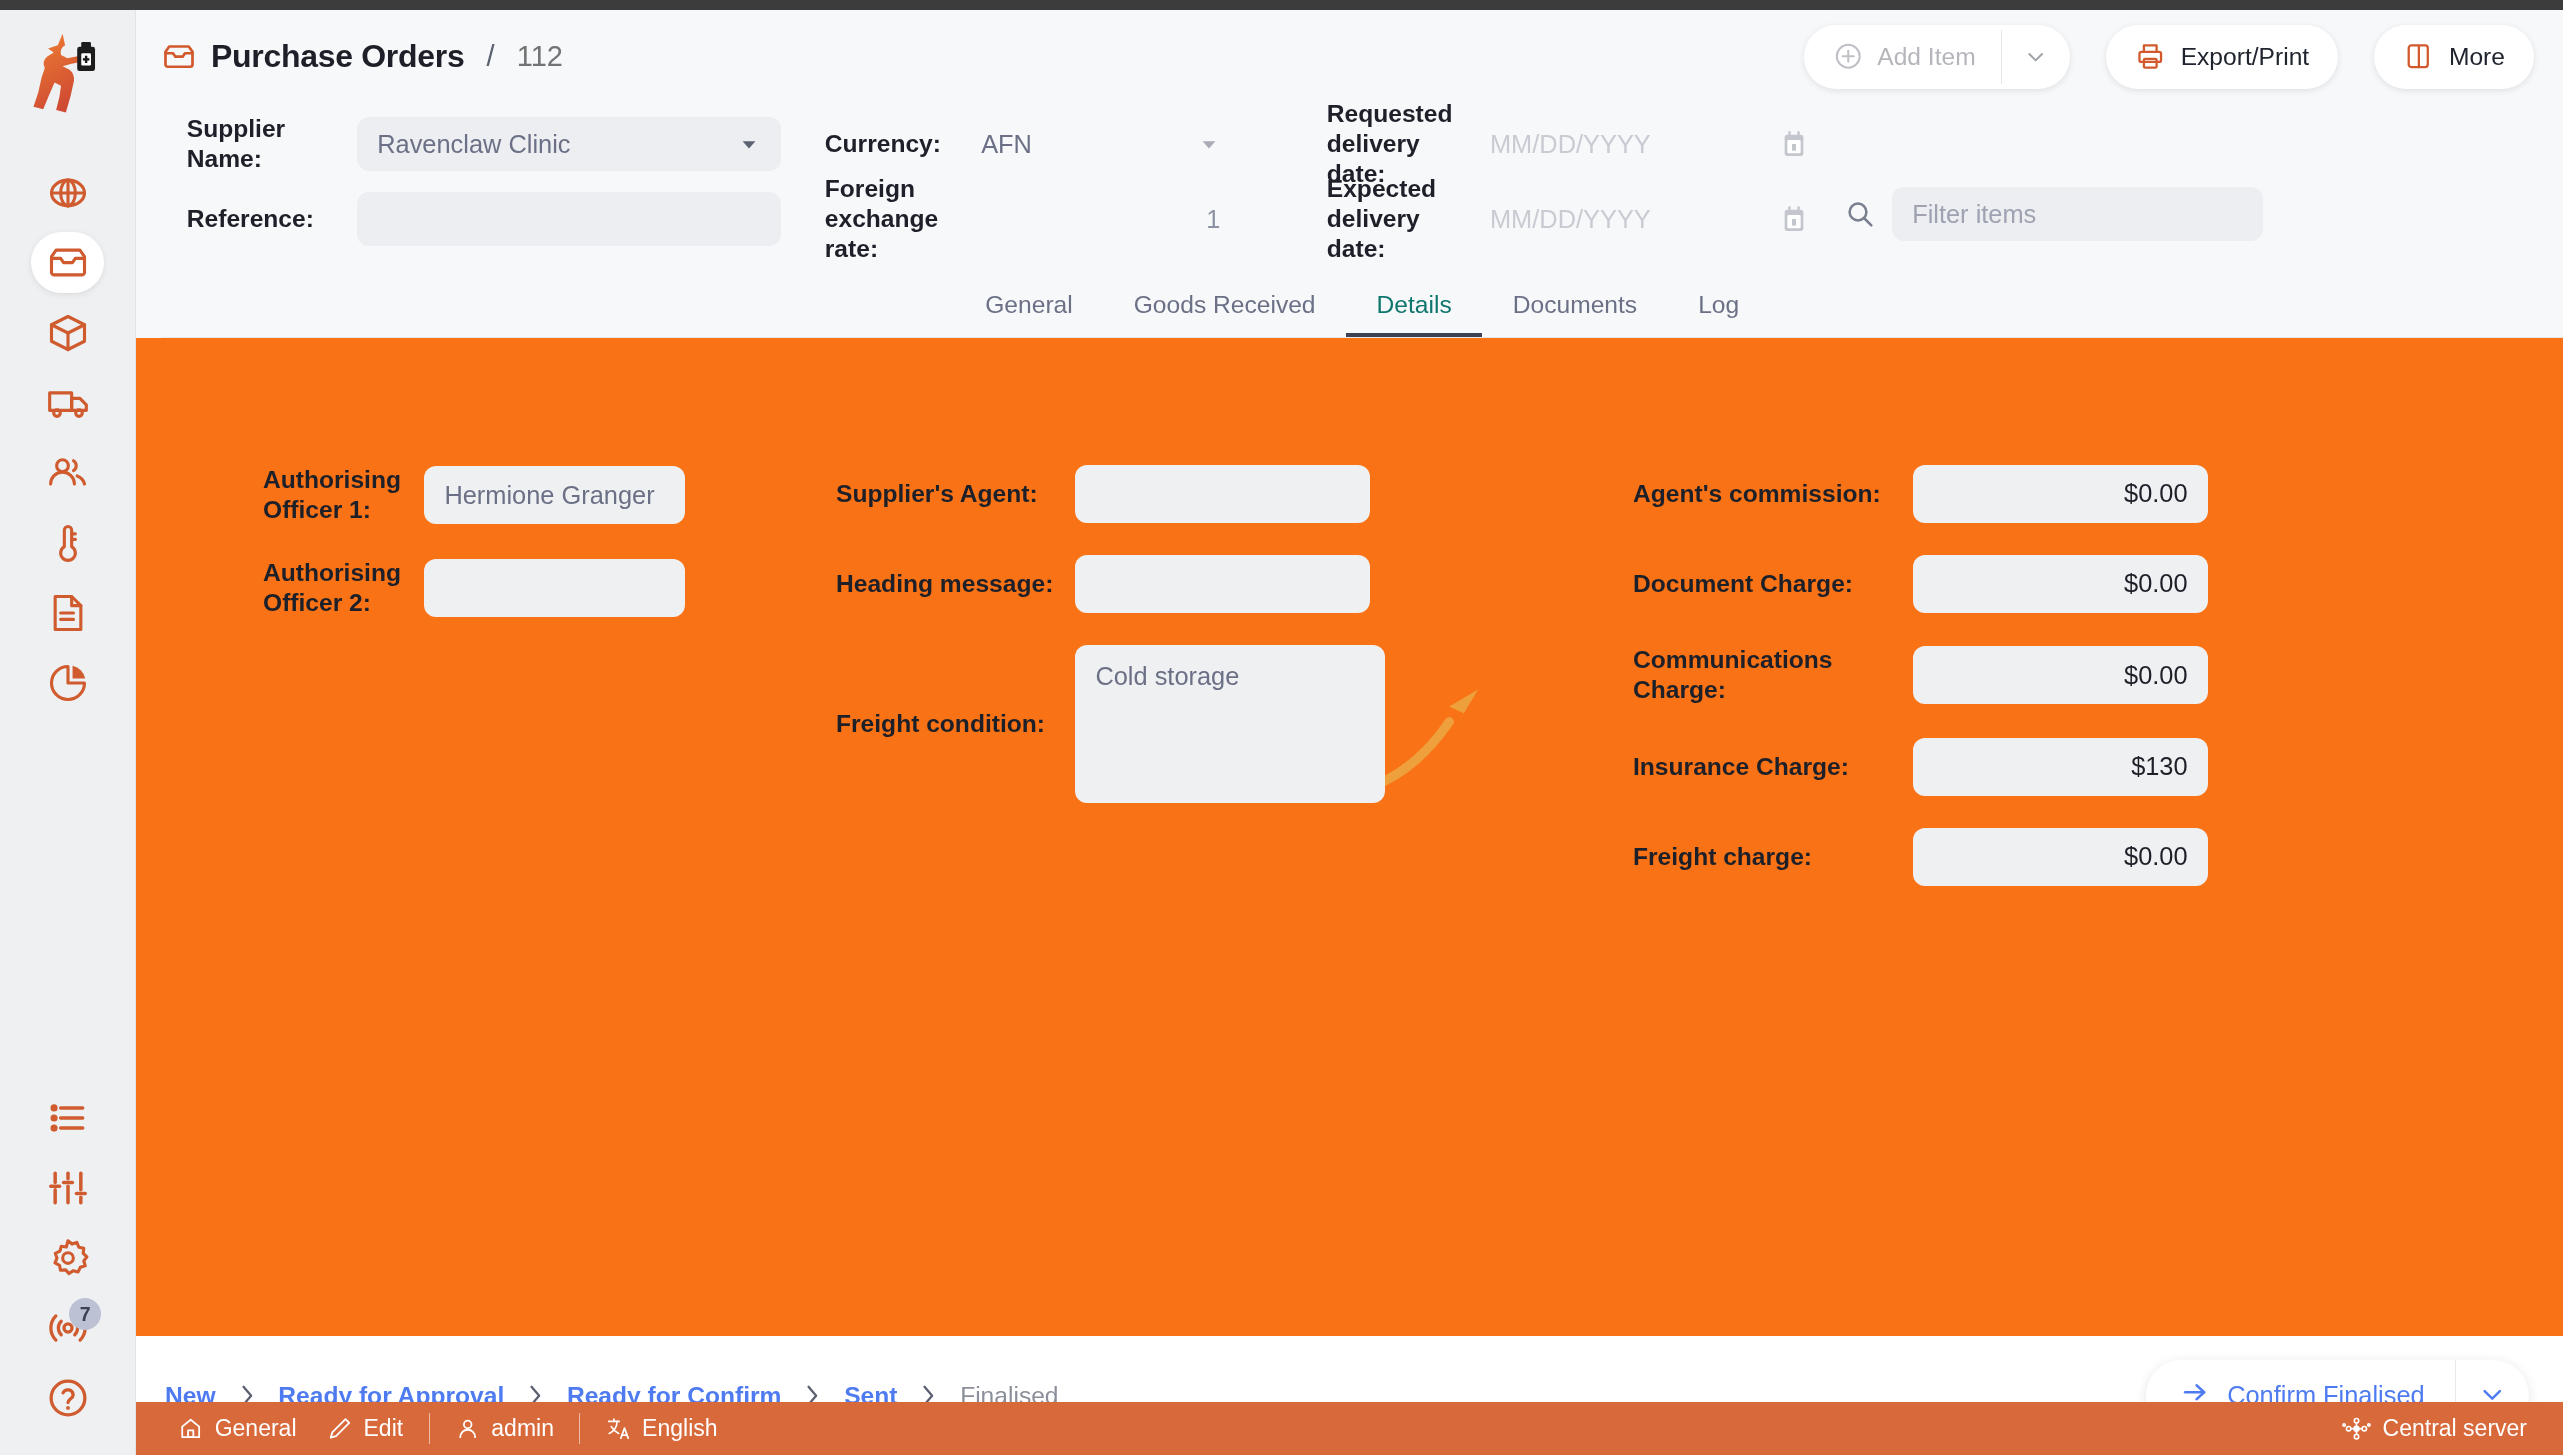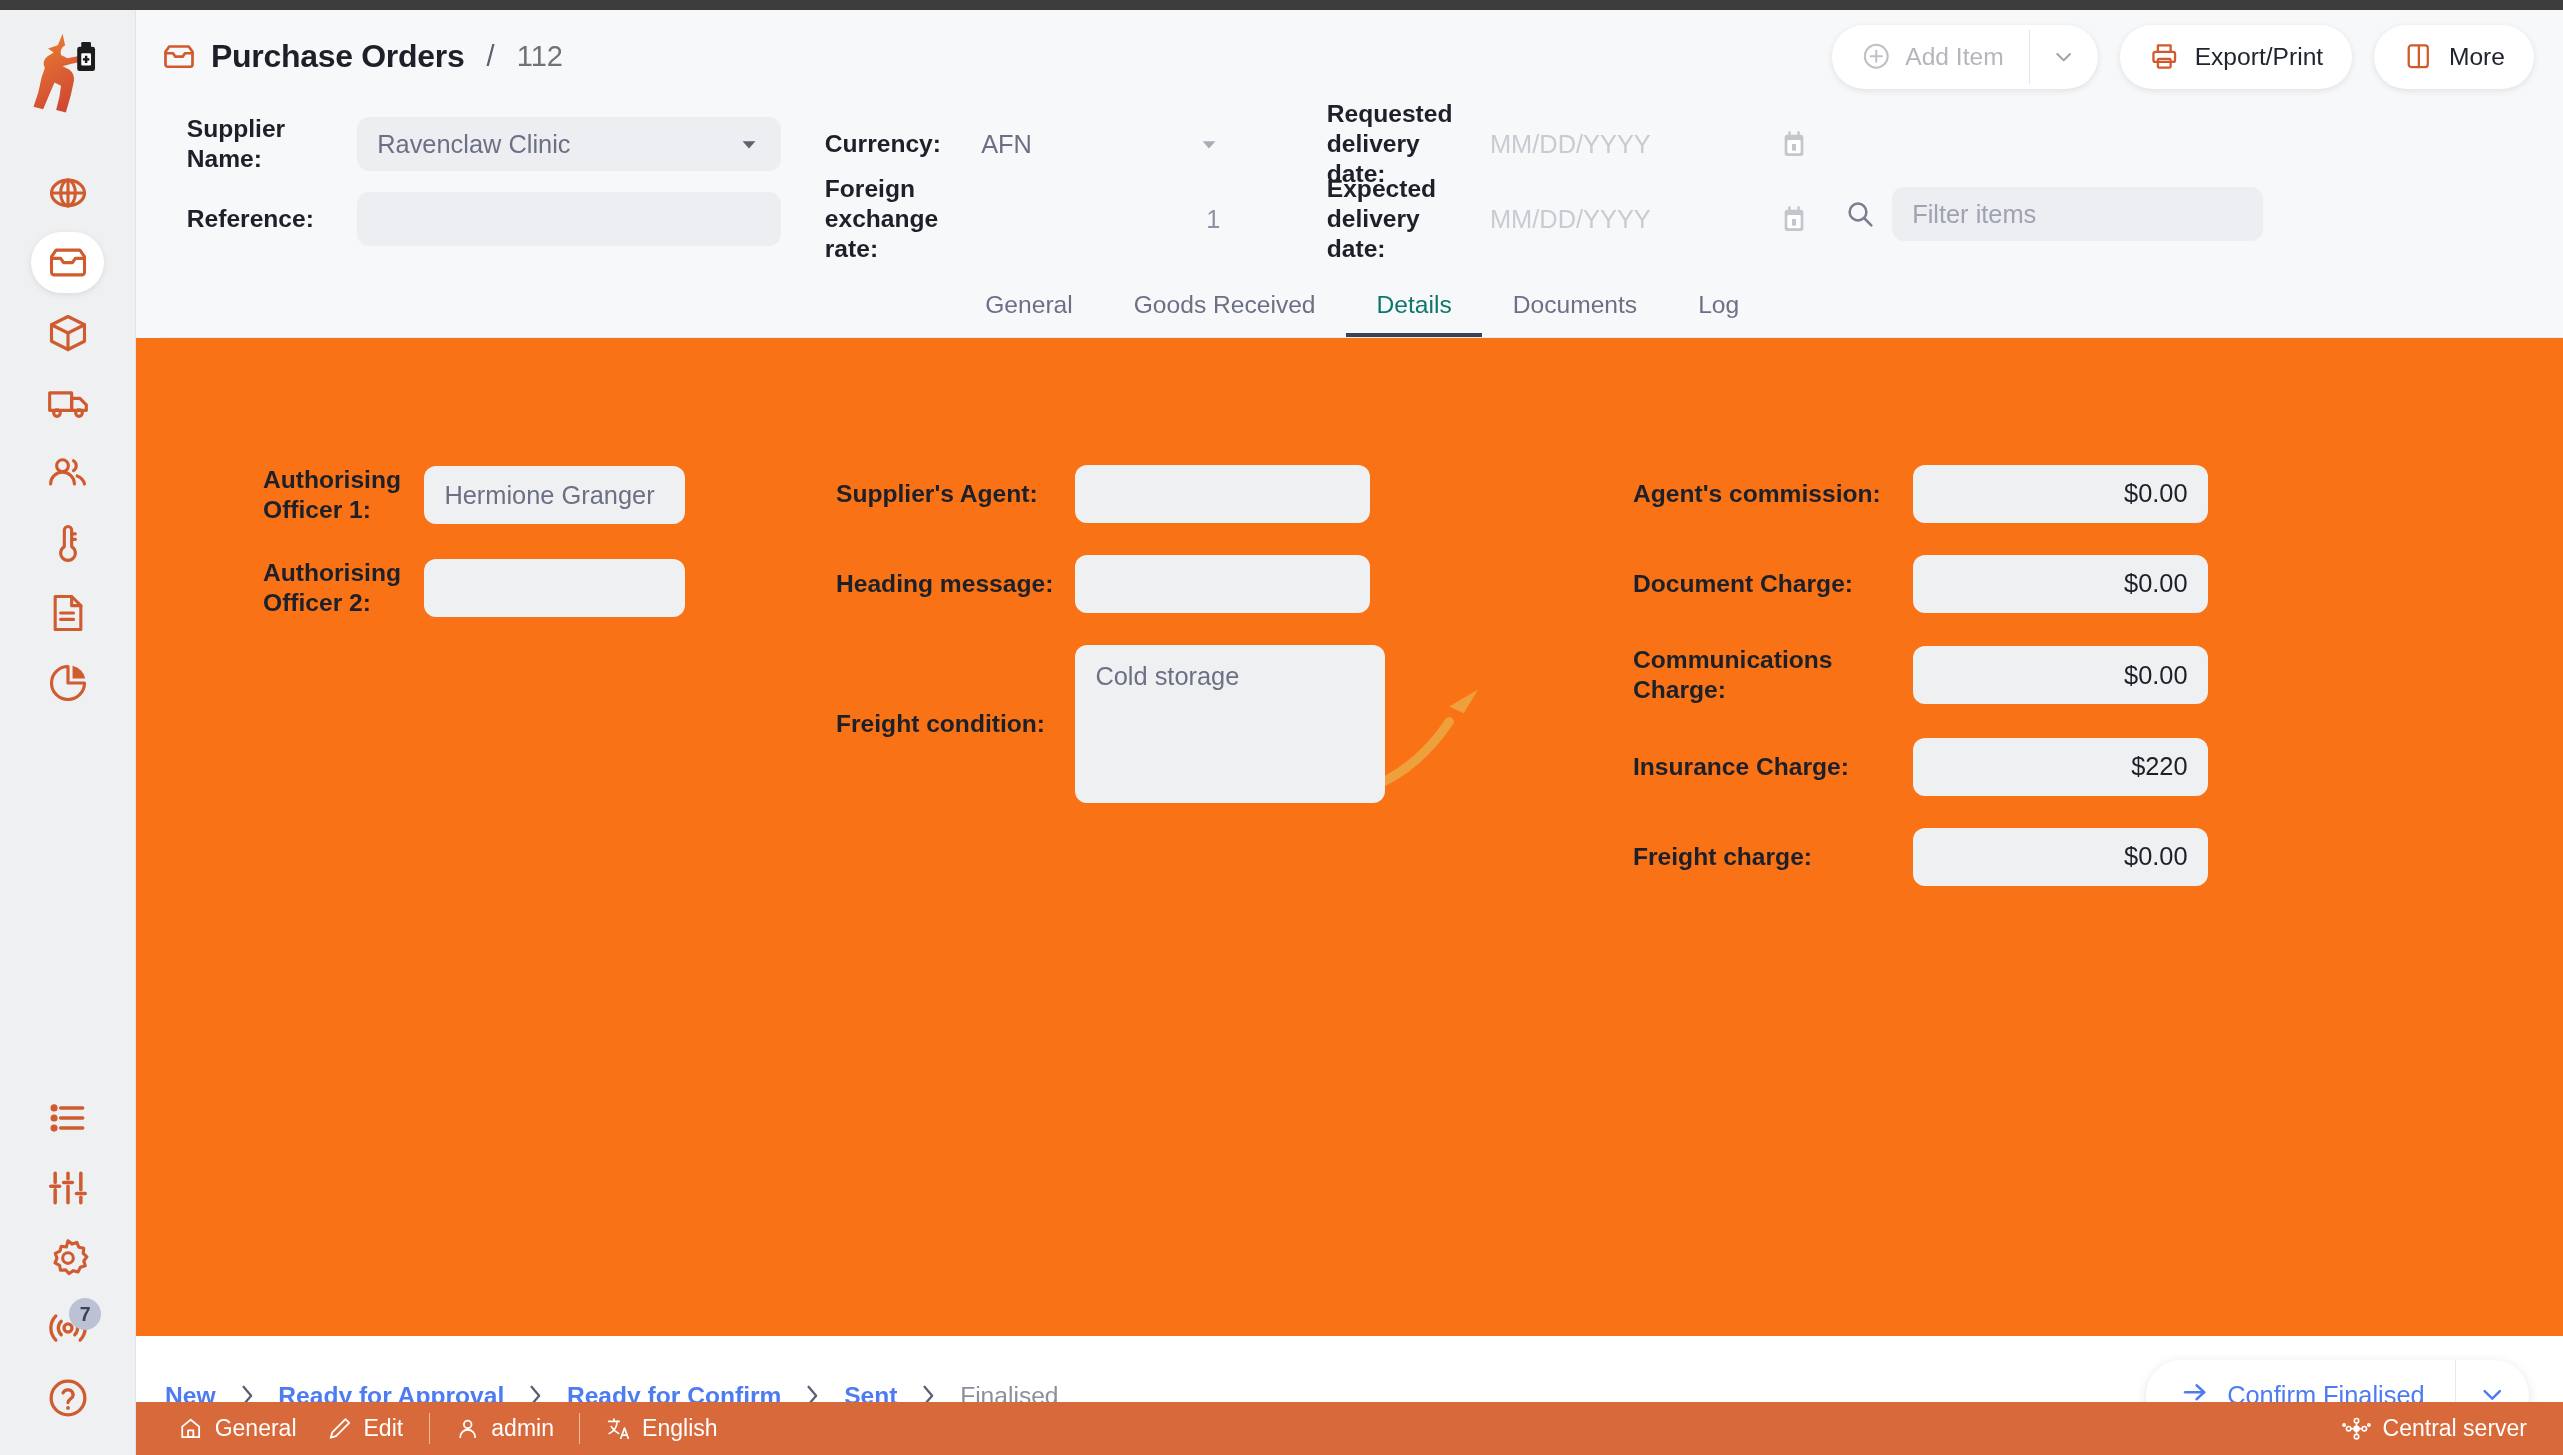--- a/index.html
+++ b/index.html
@@ -63,21 +63,21 @@
   .title-row {
     display: flex; align-items: center;
     height: 93px; padding-right: 29px;
   }
   .title-left { display: flex; align-items: center; gap: 13.6px; }
   .title-icon svg { width: 36px; height: 36px; display: block; }
   .title-text { font-size: 32px; font-weight: bold; color: #1d2028; letter-spacing: -0.3px; }
   .title-sep { font-size: 29px; color: #5b6070; margin: 0 8.5px; }
   .title-num { font-size: 29px; color: #737373; }
 
-  .title-actions { margin-left: auto; display: flex; align-items: center; gap: 22px; }
+  .title-actions { margin-left: auto; display: flex; align-items: center; gap: 36px; }
   .btn {
     height: 64px; border-radius: 34px; background: #ffffff;
     box-shadow: 0 1.7px 6px rgba(30,35,50,.11);
     display: flex; align-items: center;
     font-size: 24.6px; cursor: pointer; white-space: nowrap;
   }
   .btn-split { padding: 0; }
   .btn-split .seg-main {
     display: flex; align-items: center; gap: 13.6px;
     padding: 0 25.4px 0 29px; height: 64px; color: #b4b6bb;
@@ -568,21 +568,21 @@
           <div class="drow">
             <span class="dlabel">Document Charge:</span>
             <span class="dfield money">$0.00</span>
           </div>
           <div class="drow">
             <span class="dlabel">Communications Charge:</span>
             <span class="dfield money">$0.00</span>
           </div>
           <div class="drow">
             <span class="dlabel">Insurance Charge:</span>
-            <span class="dfield money">$220</span>
+            <span class="dfield money">$130</span>
           </div>
           <div class="drow">
             <span class="dlabel">Freight charge:</span>
             <span class="dfield money">$0.00</span>
           </div>
         </div>
 
       </div>
     </div>
 

